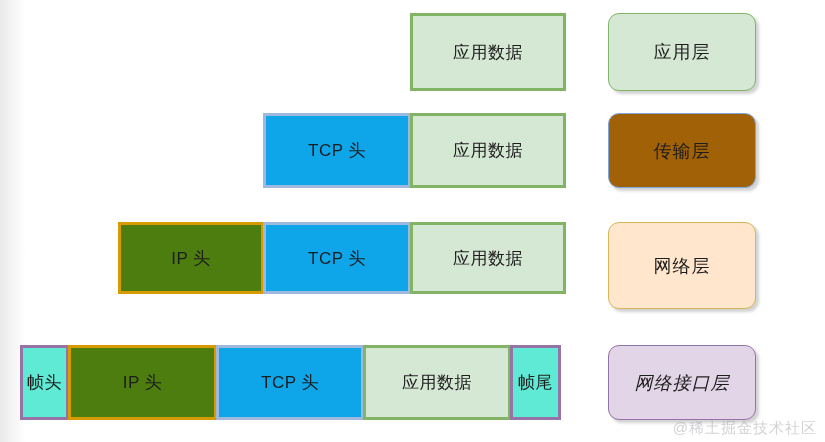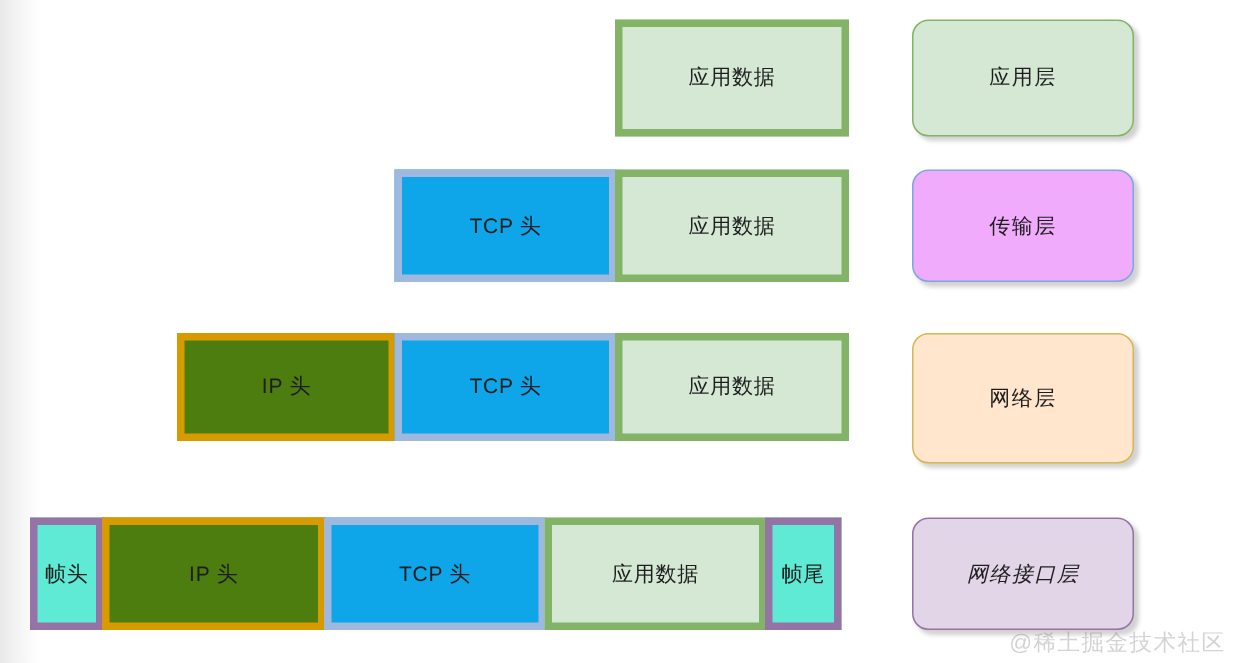--- a/index.html
+++ b/index.html
@@ -32,51 +32,51 @@
     width: 825px;
     height: 442px;
   }
   .row {
     position: absolute;
   }
   
   .seg {
     position: absolute;
     box-sizing: border-box;
-    border: 5px solid #0ea5e9;
+    border: 3px solid #0ea5e9;
     display: flex;
     align-items: center;
     justify-content: center;
-    font-size: 14px;
+    font-size: 17px;
     color: #1d1d1d;
     letter-spacing: 0.5px;
     white-space: nowrap;
   }
   .seg.green  { background: #d5e8d4; border-color: #82b366; }
   .seg.blue   { background: #0ea5e9; border-color: #9fb8dd; text-align: right; }
   .seg.orange { background: #4d7c0f; border-color: #d79b00; }
   .seg.purple { background: #5eead4; border-color: #9673a6; }
 
   
   .layer {
     position: absolute;
     box-sizing: border-box;
     border: 1px solid #82b366;
     border-radius: 11px;
     display: flex;
     align-items: center;
     justify-content: center;
-    font-size: 14px;
+    font-size: 18px;
     color: #1d1d1d;
     letter-spacing: 1px;
     white-space: nowrap;
     box-shadow: 3px 3px 3px rgba(0, 0, 0, 0.18);
   }
   .layer.green  { background: #d5e8d4; border-color: #82b366; }
-  .layer.blue   { background: #f0abfc; border-color: #7ea6e0; }
+  .layer.blue   { background: #a16207; border-color: #7ea6e0; }
   .layer.orange { background: #ffe6cc; border-color: #d6b656; }
   .layer.purple { background: #e1d5e7; border-color: #9673a6; font-style: italic; }
 
   
   #watermark {
     position: absolute;
     right: 8px;
     bottom: 4px;
     font-size: 15px;
     color: rgba(120, 120, 130, 0.33);

